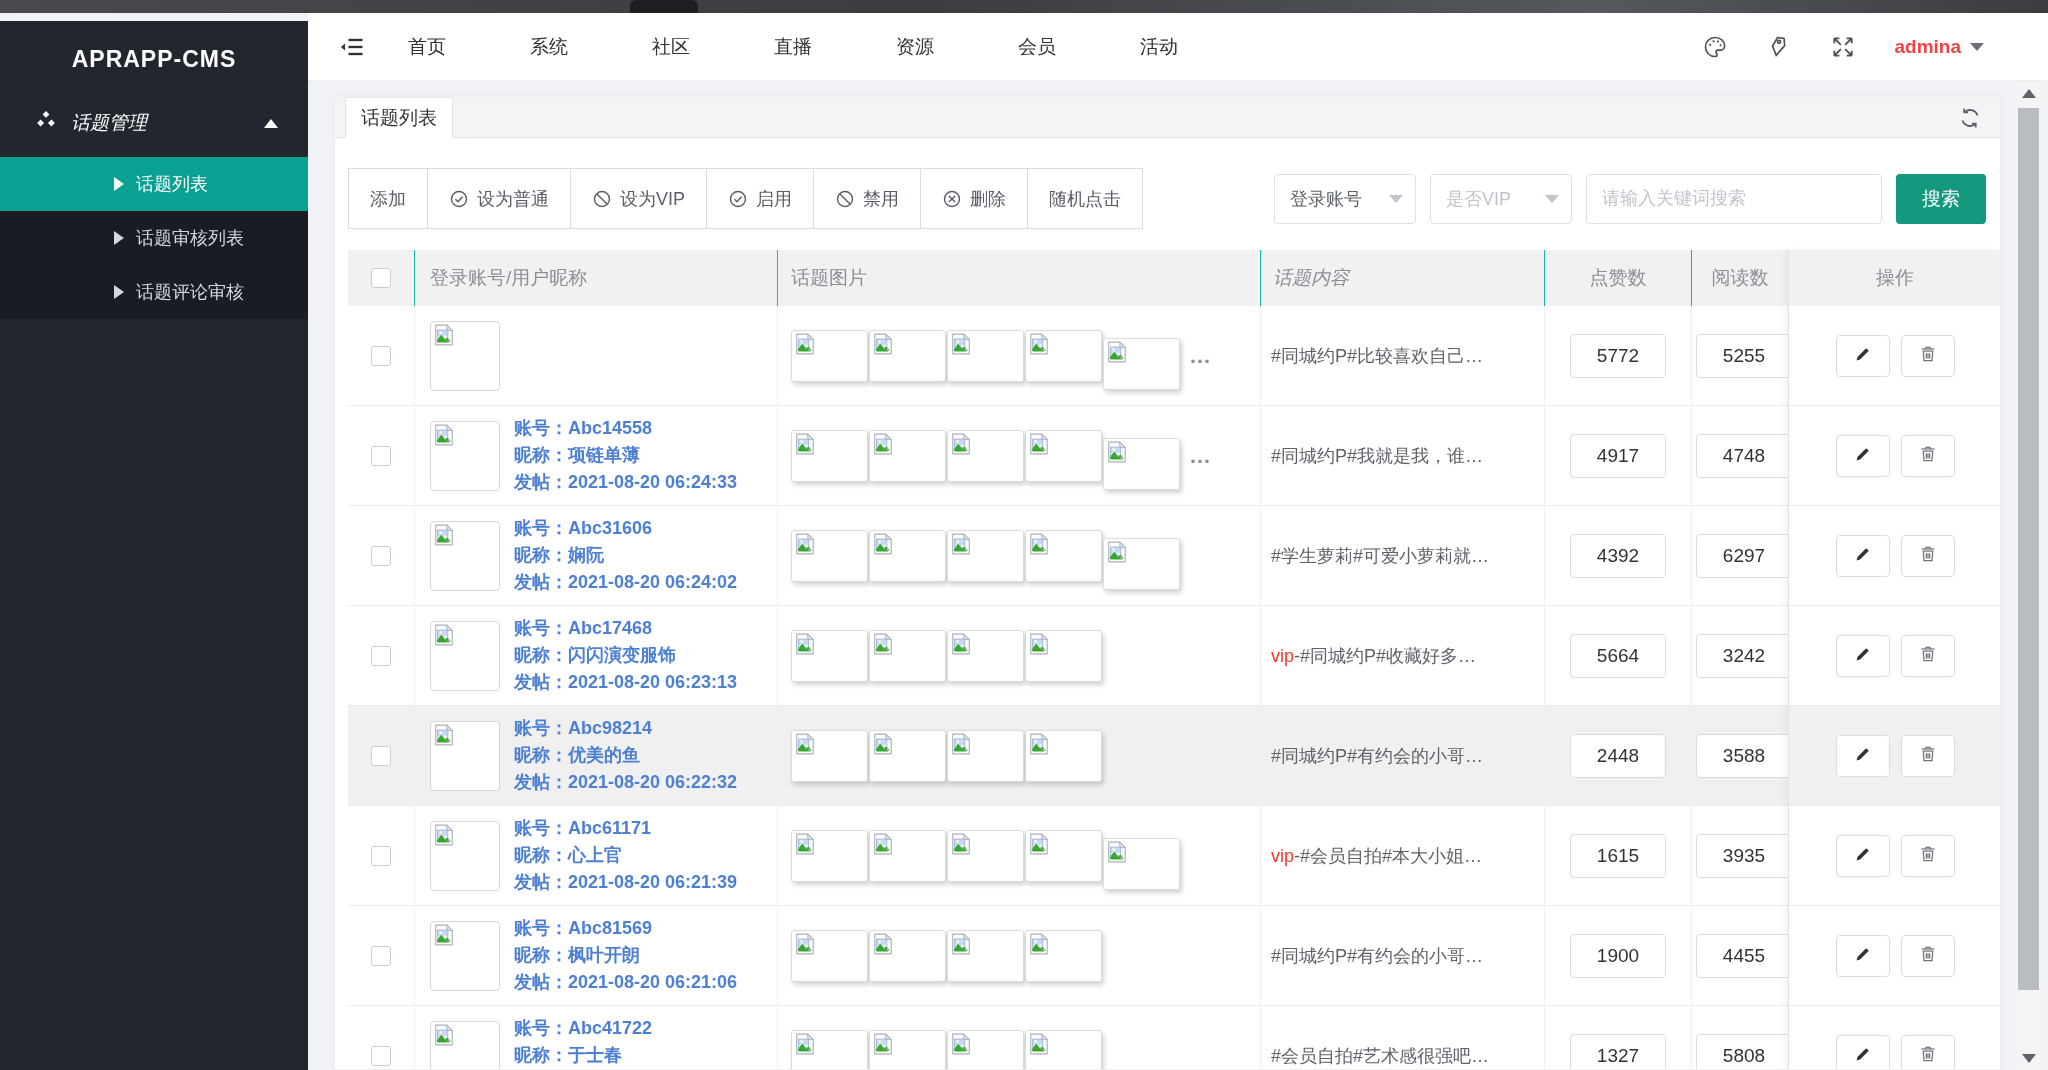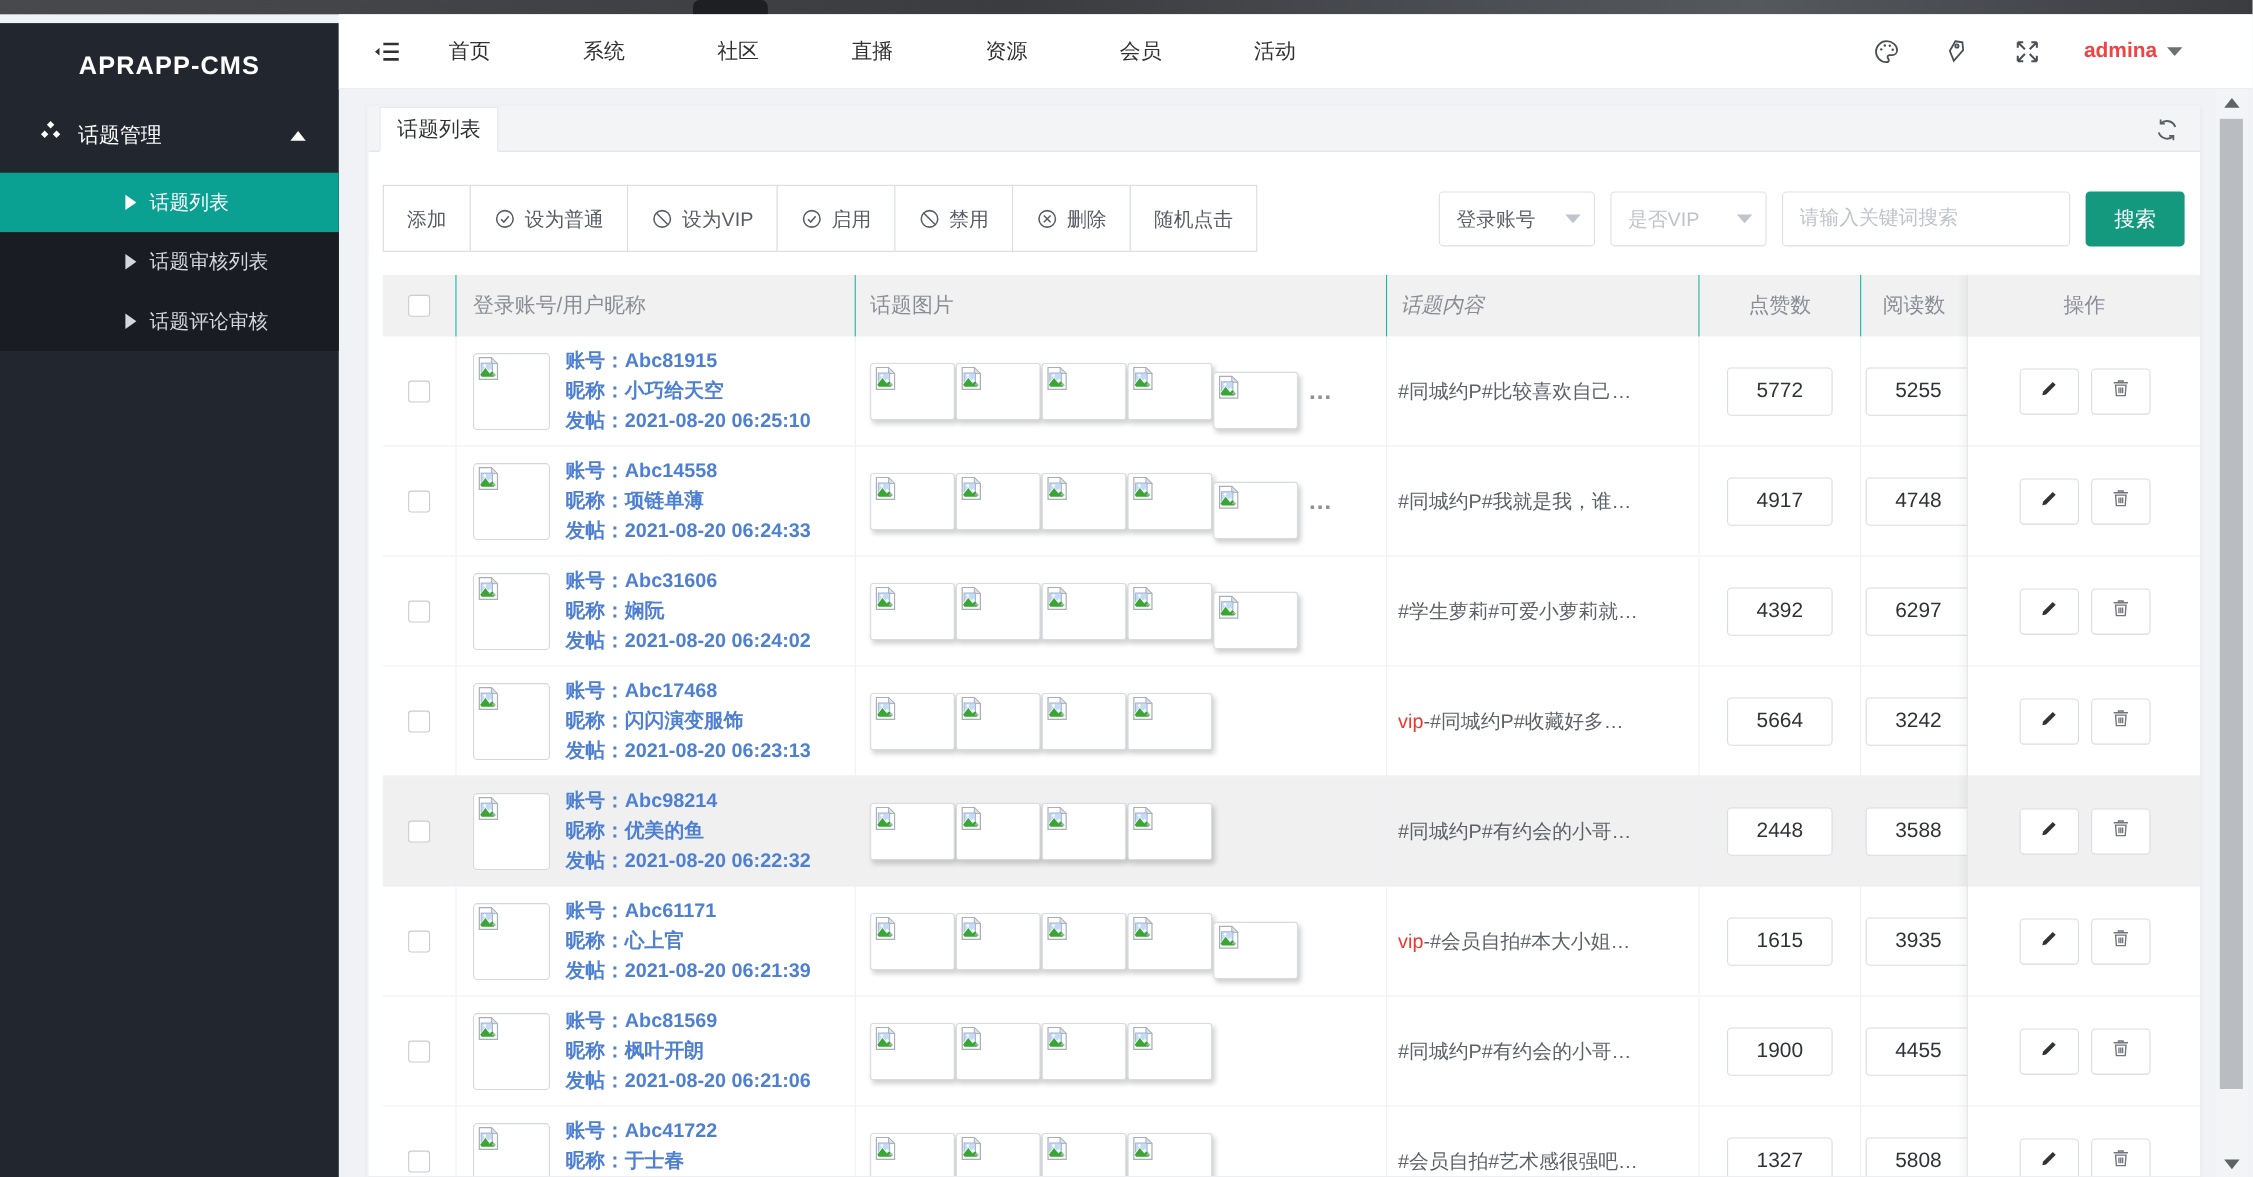--- a/index.html
+++ b/index.html
@@ -12,21 +12,21 @@
     background:linear-gradient(90deg,#47494d,#3a3c40 45%,#55585c 78%,#3a3c40); }
   .topstrip-tab { position:absolute; left:630px; top:0; width:68px; height:13px;
     background:#1e1f22; border-radius:6px 6px 0 0; }
 
   
   .sidebar { position:absolute; left:0; top:21px; width:308px; height:1057px; background:#22262e; }
   .logo { height:76px; display:flex; align-items:center; justify-content:center;
     color:#fff; font-size:23px; font-weight:bold; letter-spacing:1px; }
   .menu-group { height:52px; display:flex; align-items:center; padding:0 30px 0 34px;
     color:#fff; font-size:19px; cursor:pointer; }
-  .menu-group .glabel { margin-left:13px; }
+  .menu-group .glabel { margin-left:13px;font-style:italic; }
   .arrow-up { margin-left:auto; width:0; height:0; border-left:7px solid transparent;
     border-right:7px solid transparent; border-bottom:9px solid #ffffff; }
   .submenu { background:#191c22; margin-top:8px; }
   .submenu-item { height:54px; display:flex; align-items:center; padding-left:114px;
     color:#d4d7de; font-size:18px; cursor:pointer; }
   .submenu-item .tri { width:0; height:0; border-top:7px solid transparent; border-bottom:7px solid transparent;
     border-left:10px solid currentColor; margin-right:12px; }
   .submenu-item.active { background:var(--sidebar-active); color:#fff; }
 
   
@@ -57,21 +57,21 @@
   .btn { height:61px; display:flex; align-items:center; background:#fff; border:1px solid #d9dce3;
     color:#585d66; font-size:18px; padding:0 21px; margin-left:-1px; cursor:pointer; white-space:nowrap; }
   .btn:first-child { margin-left:0; }
   .btn .bicon { display:flex; margin-right:8px; }
   .filters { margin-left:auto; display:flex; align-items:center; gap:14px; }
   .select { width:142px; height:50px; border:1px solid #dcdfe6; border-radius:4px; background:#fff;
     display:flex; align-items:center; padding:0 12px 0 15px; font-size:18px; cursor:pointer; }
   .select .sel-label { color:#5d6269; }
   .select.placeholder .sel-label { color:#bfc4cc; }
   .select .caret-down { margin-left:auto; border-top-color:#c0c4cc; }
-  .kw-input { width:262px; height:50px; border:1px solid #dcdfe6; border-radius:4px; padding:4px 15px;
+  .kw-input { width:296px; height:50px; border:1px solid #dcdfe6; border-radius:4px; padding:4px 15px;
     font-size:18px; color:#333; outline:none; font-family:inherit; }
   .kw-input::placeholder { color:#bfc4cc; }
   .search-btn { height:50px; min-width:90px; background:var(--accent); color:#fff; border:none;
     border-radius:4px; font-size:19px; cursor:pointer; font-family:inherit; padding:0 20px; }
 
   
   .table { position:relative; width:1653px; margin:21px 0 0 13px; }
   .thead { display:flex; height:56px; background:#f1f1f2; align-items:center; }
   .th { height:100%; display:flex; align-items:center; font-size:19px; color:#898e96;
     border-right:1px solid #14b8a6; }
@@ -315,25 +315,20 @@
             <div class="td w1">
               <span class="avatar"><svg width="22" height="22" viewBox="0 0 20 20">
                   <path d="M2.5 1h10l5 5v13h-15z" fill="#fdfdfd" stroke="#a9afb8" stroke-width="1"></path>
                   <path d="M12.5 1l5 5h-5z" fill="#dde1e7" stroke="#a9afb8" stroke-width="0.8"></path>
                   <rect x="4" y="5.5" width="9.5" height="7.5" fill="#c6daf3" stroke="#8fa6c6" stroke-width="0.6"></rect>
                   <circle cx="7" cy="7.6" r="1.1" fill="#ffffff"></circle>
                   <path d="M4 13l3.4-4.4 2.6 3.2 1.7-1.7 1.8 2.9z" fill="#f2f6fb"></path>
                   <path d="M3.2 15.2l4.3-5.6 3.6 4.7 2-2 2.6 2.9-1.2 1.6h-10z" fill="#39a532"></path>
                   <path d="M14.2 13.4l2.3 2.4h-4z" fill="#9dbb9f"></path>
                 </svg></span>
-              <div class="uinfo">
-                <div>账号：Abc81915</div>
-                <div>昵称：小巧给天空</div>
-                <div>发帖：2021-08-20 06:25:10</div>
-              </div>
             </div>
             <div class="td w2">
               <span class="thumb"><svg width="22" height="22" viewBox="0 0 20 20">
                   <path d="M2.5 1h10l5 5v13h-15z" fill="#fdfdfd" stroke="#a9afb8" stroke-width="1"></path>
                   <path d="M12.5 1l5 5h-5z" fill="#dde1e7" stroke="#a9afb8" stroke-width="0.8"></path>
                   <rect x="4" y="5.5" width="9.5" height="7.5" fill="#c6daf3" stroke="#8fa6c6" stroke-width="0.6"></rect>
                   <circle cx="7" cy="7.6" r="1.1" fill="#ffffff"></circle>
                   <path d="M4 13l3.4-4.4 2.6 3.2 1.7-1.7 1.8 2.9z" fill="#f2f6fb"></path>
                   <path d="M3.2 15.2l4.3-5.6 3.6 4.7 2-2 2.6 2.9-1.2 1.6h-10z" fill="#39a532"></path>
                   <path d="M14.2 13.4l2.3 2.4h-4z" fill="#9dbb9f"></path>

